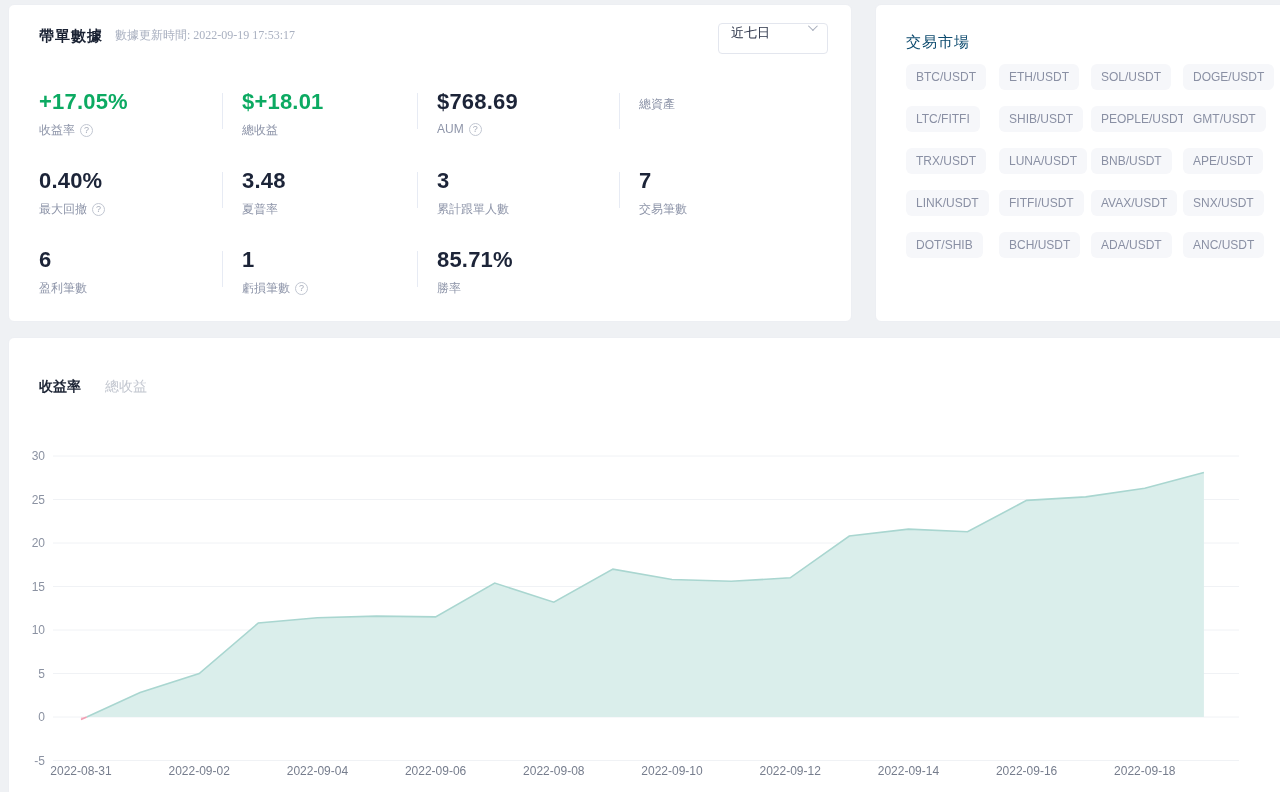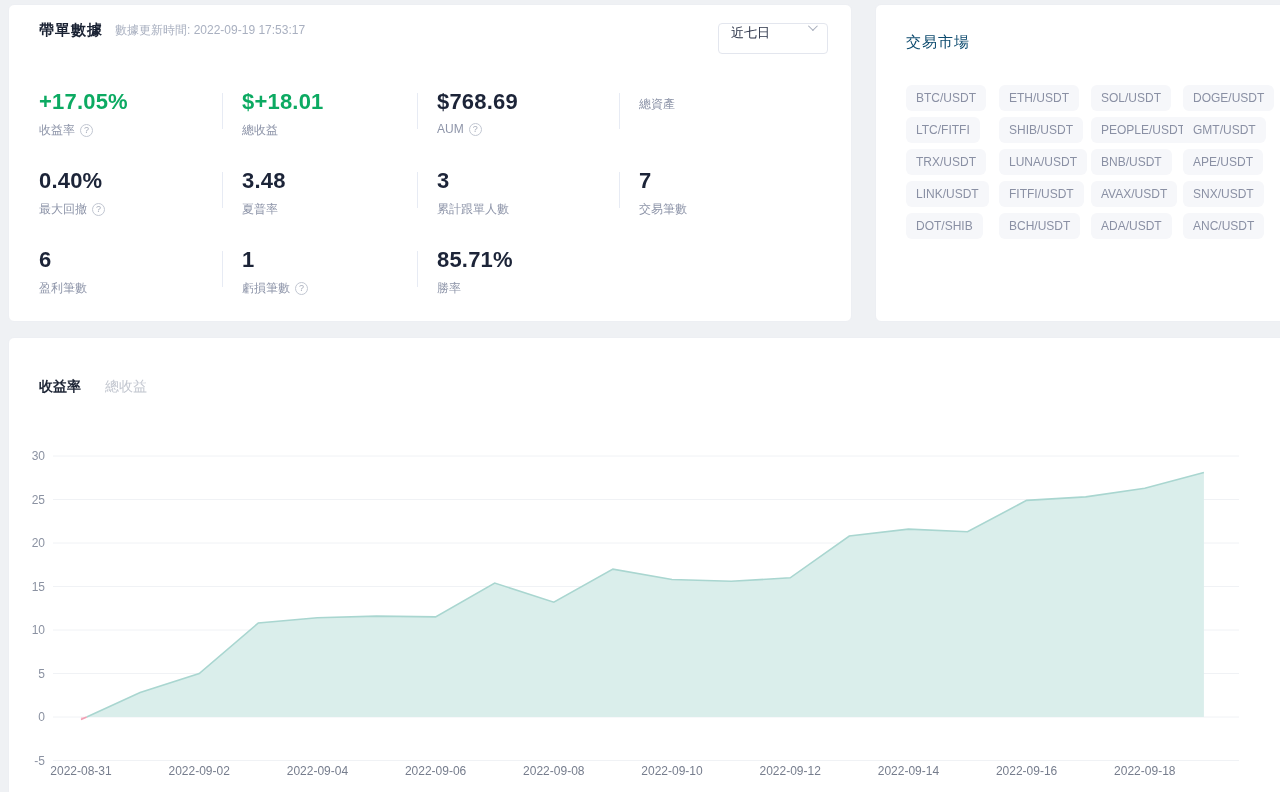--- a/index.html
+++ b/index.html
@@ -14,21 +14,21 @@
     position: absolute;
     background: #ffffff;
     border: 1px solid #edeff3;
     border-radius: 6px;
   }
   #stats-card   { left: 8px;   top: 4px;   width: 844px;  height: 318px; }
   #markets-card { left: 875px; top: 4px;   width: 418px;  height: 318px; }
   #chart-card   { left: 8px;   top: 337px; width: 1284px; height: 462px; }
 
   
-  .stats-header { position: absolute; left: 30px; top: 16px; display: flex; align-items: center; }
+  .stats-header { position: absolute; left: 30px; top: 22px; display: flex; align-items: flex-start; font-family: Liberation Serif, serif; }
   .stats-title { font-size: 15px; font-weight: bold; color: #1a2233; letter-spacing: 1px; }
   .stats-update { margin-left: 12px; font-size: 12px; color: #a9b0c0; }
   .range-select {
     position: absolute; left: 709px; top: 18px; width: 110px; height: 31px;
     border: 1px solid #e3e6ee; border-radius: 4px; background: #fff;
     display: flex; align-items: flex-start; justify-content: space-between;
     padding: 0 12px; font-size: 13px; color: #2b3348; cursor: pointer;
   }
   .chevron-down {
     width: 7px; height: 7px; border-right: 1.5px solid #a7adbb; border-bottom: 1.5px solid #a7adbb;
@@ -49,22 +49,22 @@
   .stat-label { margin-top: 7px; font-size: 12px; color: #8e95a9; display: flex; align-items: center; gap: 5px; }
   .help-icon {
     width: 13px; height: 13px; border: 1px solid #c2c7d2; border-radius: 50%;
     font-size: 9px; color: #a6acba; display: inline-flex; align-items: center; justify-content: center;
     line-height: 1;
   }
 
   
   .markets-title { position: absolute; left: 30px; top: 28px; font-size: 15px; font-weight: normal; color: #0c4a6e; letter-spacing: 1px; }
   .market-tags {
-    position: absolute; left: 30px; top: 80px;
-    display: grid; grid-template-columns: 93px 92px 92px 93px; row-gap: 6px;
+    position: absolute; left: 30px; top: 59px;
+    display: grid; grid-template-columns: 93px 92px 92px 93px; row-gap: 16px;
     justify-items: start;
   }
   .market-tag {
     background: #f6f7fa; border-radius: 6px; padding: 6px 10px;
     font-size: 12px; color: #8a90a4; white-space: nowrap; line-height: 14px;
     cursor: pointer;
   }
 
   
   .chart-tabs { position: absolute; left: 30px; top: 40px; display: flex; gap: 24px; font-size: 14px; }

